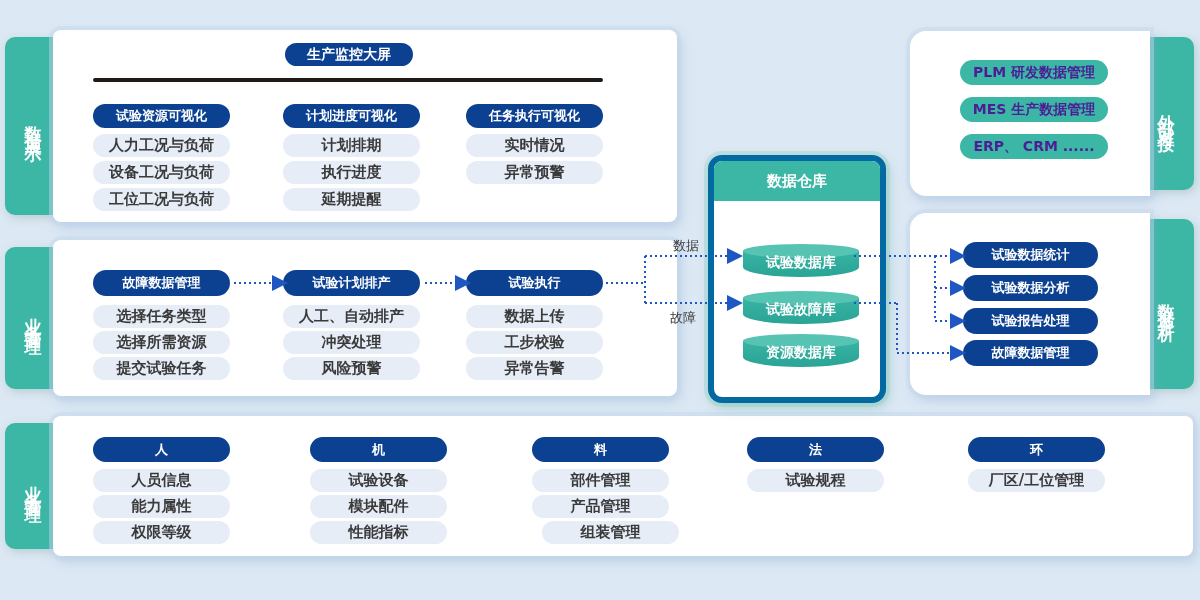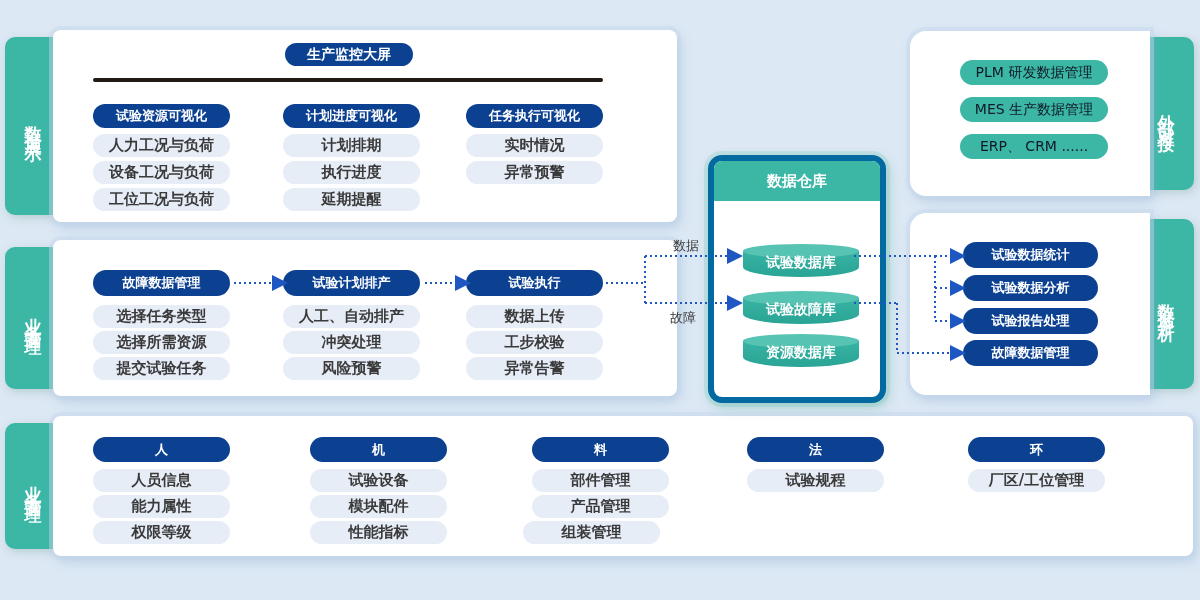--- a/index.html
+++ b/index.html
@@ -31,21 +31,21 @@
   .vtab-left{border-radius:10px 0 0 10px;}
   .vtab-right{border-radius:0 10px 10px 0;}
 
   .pill{
     position:absolute;border-radius:999px;
     display:flex;align-items:center;justify-content:center;
     white-space:nowrap;
   }
   .pill-dark{background:var(--blue);color:#fff;font-weight:bold;font-size:13px;}
   .pill-light{background:var(--light-pill);color:var(--item-text);font-weight:700;font-size:15px;}
-  .pill-teal{background:var(--teal);color:#0f172a;font-weight:normal;font-size:14px;}
+  .pill-teal{background:var(--teal);color:#4c1d95;font-weight:bold;font-size:14px;}
 
   .title-pill{font-size:14px;}
   .divider{position:absolute;background:#221b15;border-radius:2px;}
 
   
   .warehouse{
     position:absolute;background:#fff;border:6px solid #0369a1;border-radius:14px;
     box-shadow:0 0 0 4px rgba(137,205,193,.30), 2px 4px 12px rgba(90,175,160,.45);
     overflow:hidden;
   }
@@ -119,21 +119,21 @@
     <div class="pill pill-light" style="left:40px;top:105px;width:137px;height:23px;">权限等级</div>
 
     <div class="pill pill-dark" style="left:257px;top:21px;width:137px;height:25px;">机</div>
     <div class="pill pill-light" style="left:257px;top:53px;width:137px;height:23px;">试验设备</div>
     <div class="pill pill-light" style="left:257px;top:79px;width:137px;height:23px;">模块配件</div>
     <div class="pill pill-light" style="left:257px;top:105px;width:137px;height:23px;">性能指标</div>
 
     <div class="pill pill-dark" style="left:479px;top:21px;width:137px;height:25px;">料</div>
     <div class="pill pill-light" style="left:479px;top:53px;width:137px;height:23px;">部件管理</div>
     <div class="pill pill-light" style="left:479px;top:79px;width:137px;height:23px;">产品管理</div>
-    <div class="pill pill-light" style="left:470px;top:105px;width:137px;height:23px;">组装管理</div>
+    <div class="pill pill-light" style="left:489px;top:105px;width:137px;height:23px;">组装管理</div>
 
     <div class="pill pill-dark" style="left:694px;top:21px;width:137px;height:25px;">法</div>
     <div class="pill pill-light" style="left:694px;top:53px;width:137px;height:23px;">试验规程</div>
 
     <div class="pill pill-dark" style="left:915px;top:21px;width:137px;height:25px;">环</div>
     <div class="pill pill-light" style="left:915px;top:53px;width:137px;height:23px;">厂区/工位管理</div>
   </div>
 
   <div class="warehouse" style="left:708px;top:155px;width:178px;height:248px;">
     <div class="warehouse-header">数据仓库</div>

